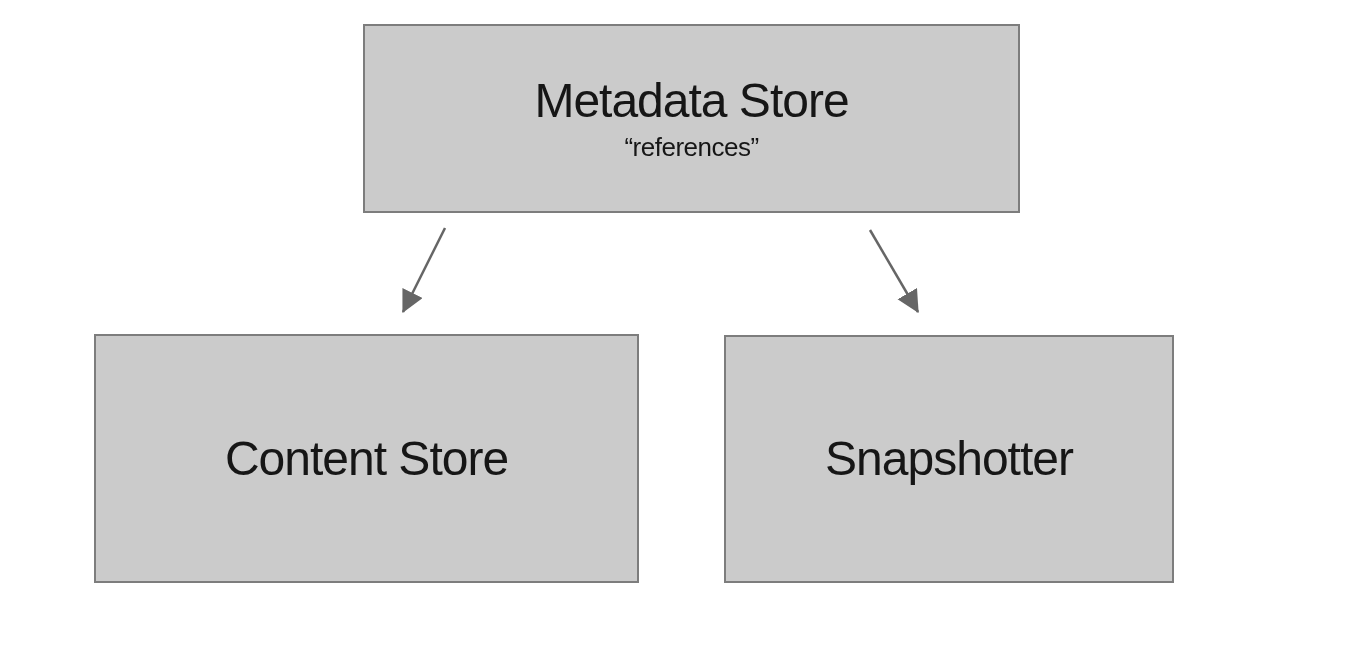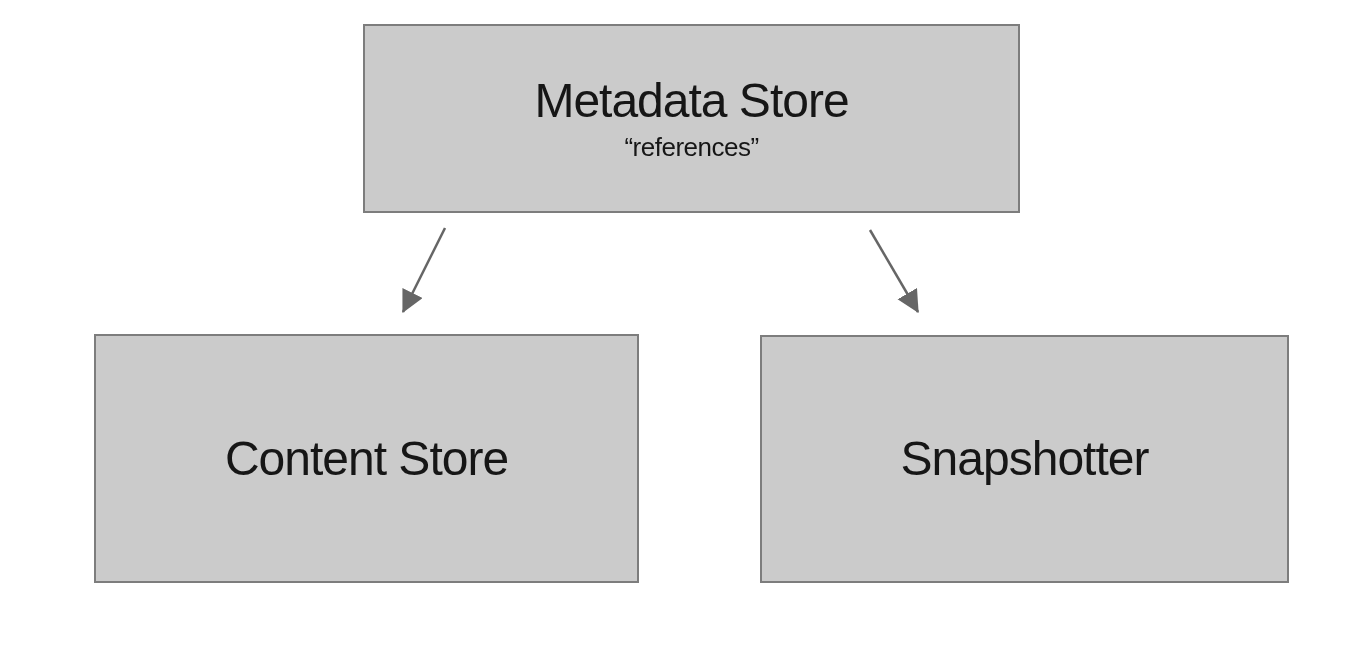--- a/index.html
+++ b/index.html
@@ -52,23 +52,23 @@
     height: 189px;
   }
   .node-content-store {
     left: 78px;
     top: 334px;
     width: 545px;
     height: 249px;
     margin-left: 16px;
   }
   .node-snapshotter {
-    left: 760px;
+    left: 724px;
     top: 335px;
-    width: 529px;
+    width: 450px;
     height: 248px;
   }
   .node-title {
     font-size: 48px;
     line-height: 1.12;
     letter-spacing: -1px;
     font-weight: 400;
   }
   .node-subtitle {
     font-size: 26px;

